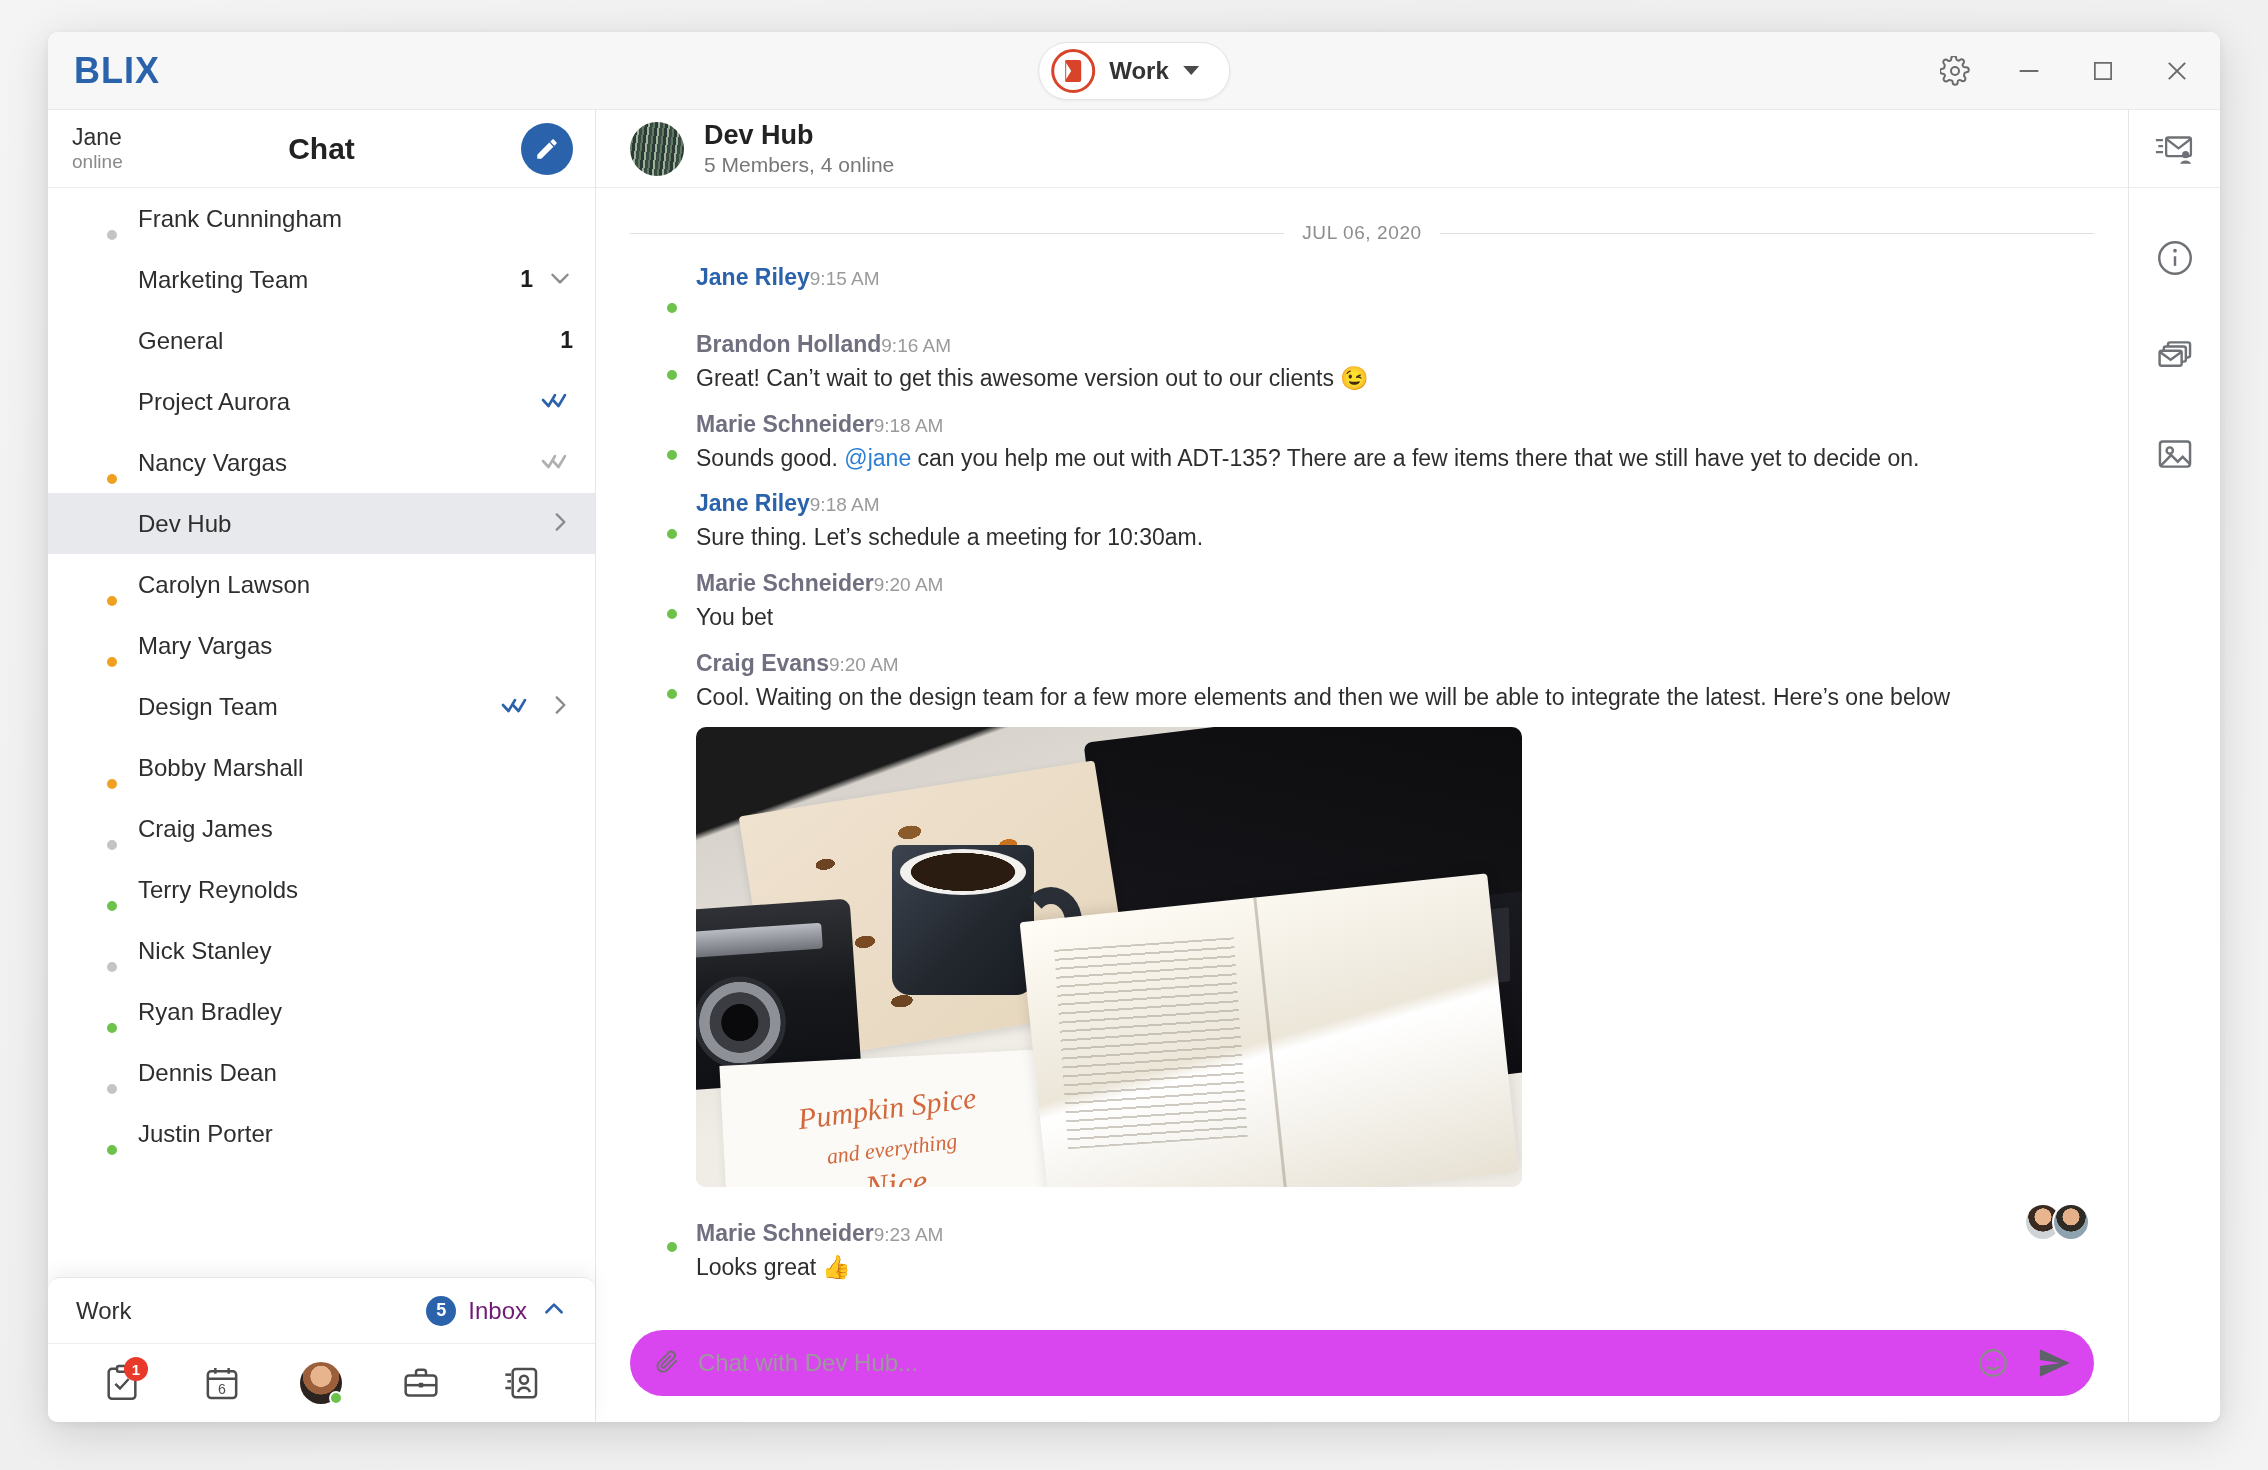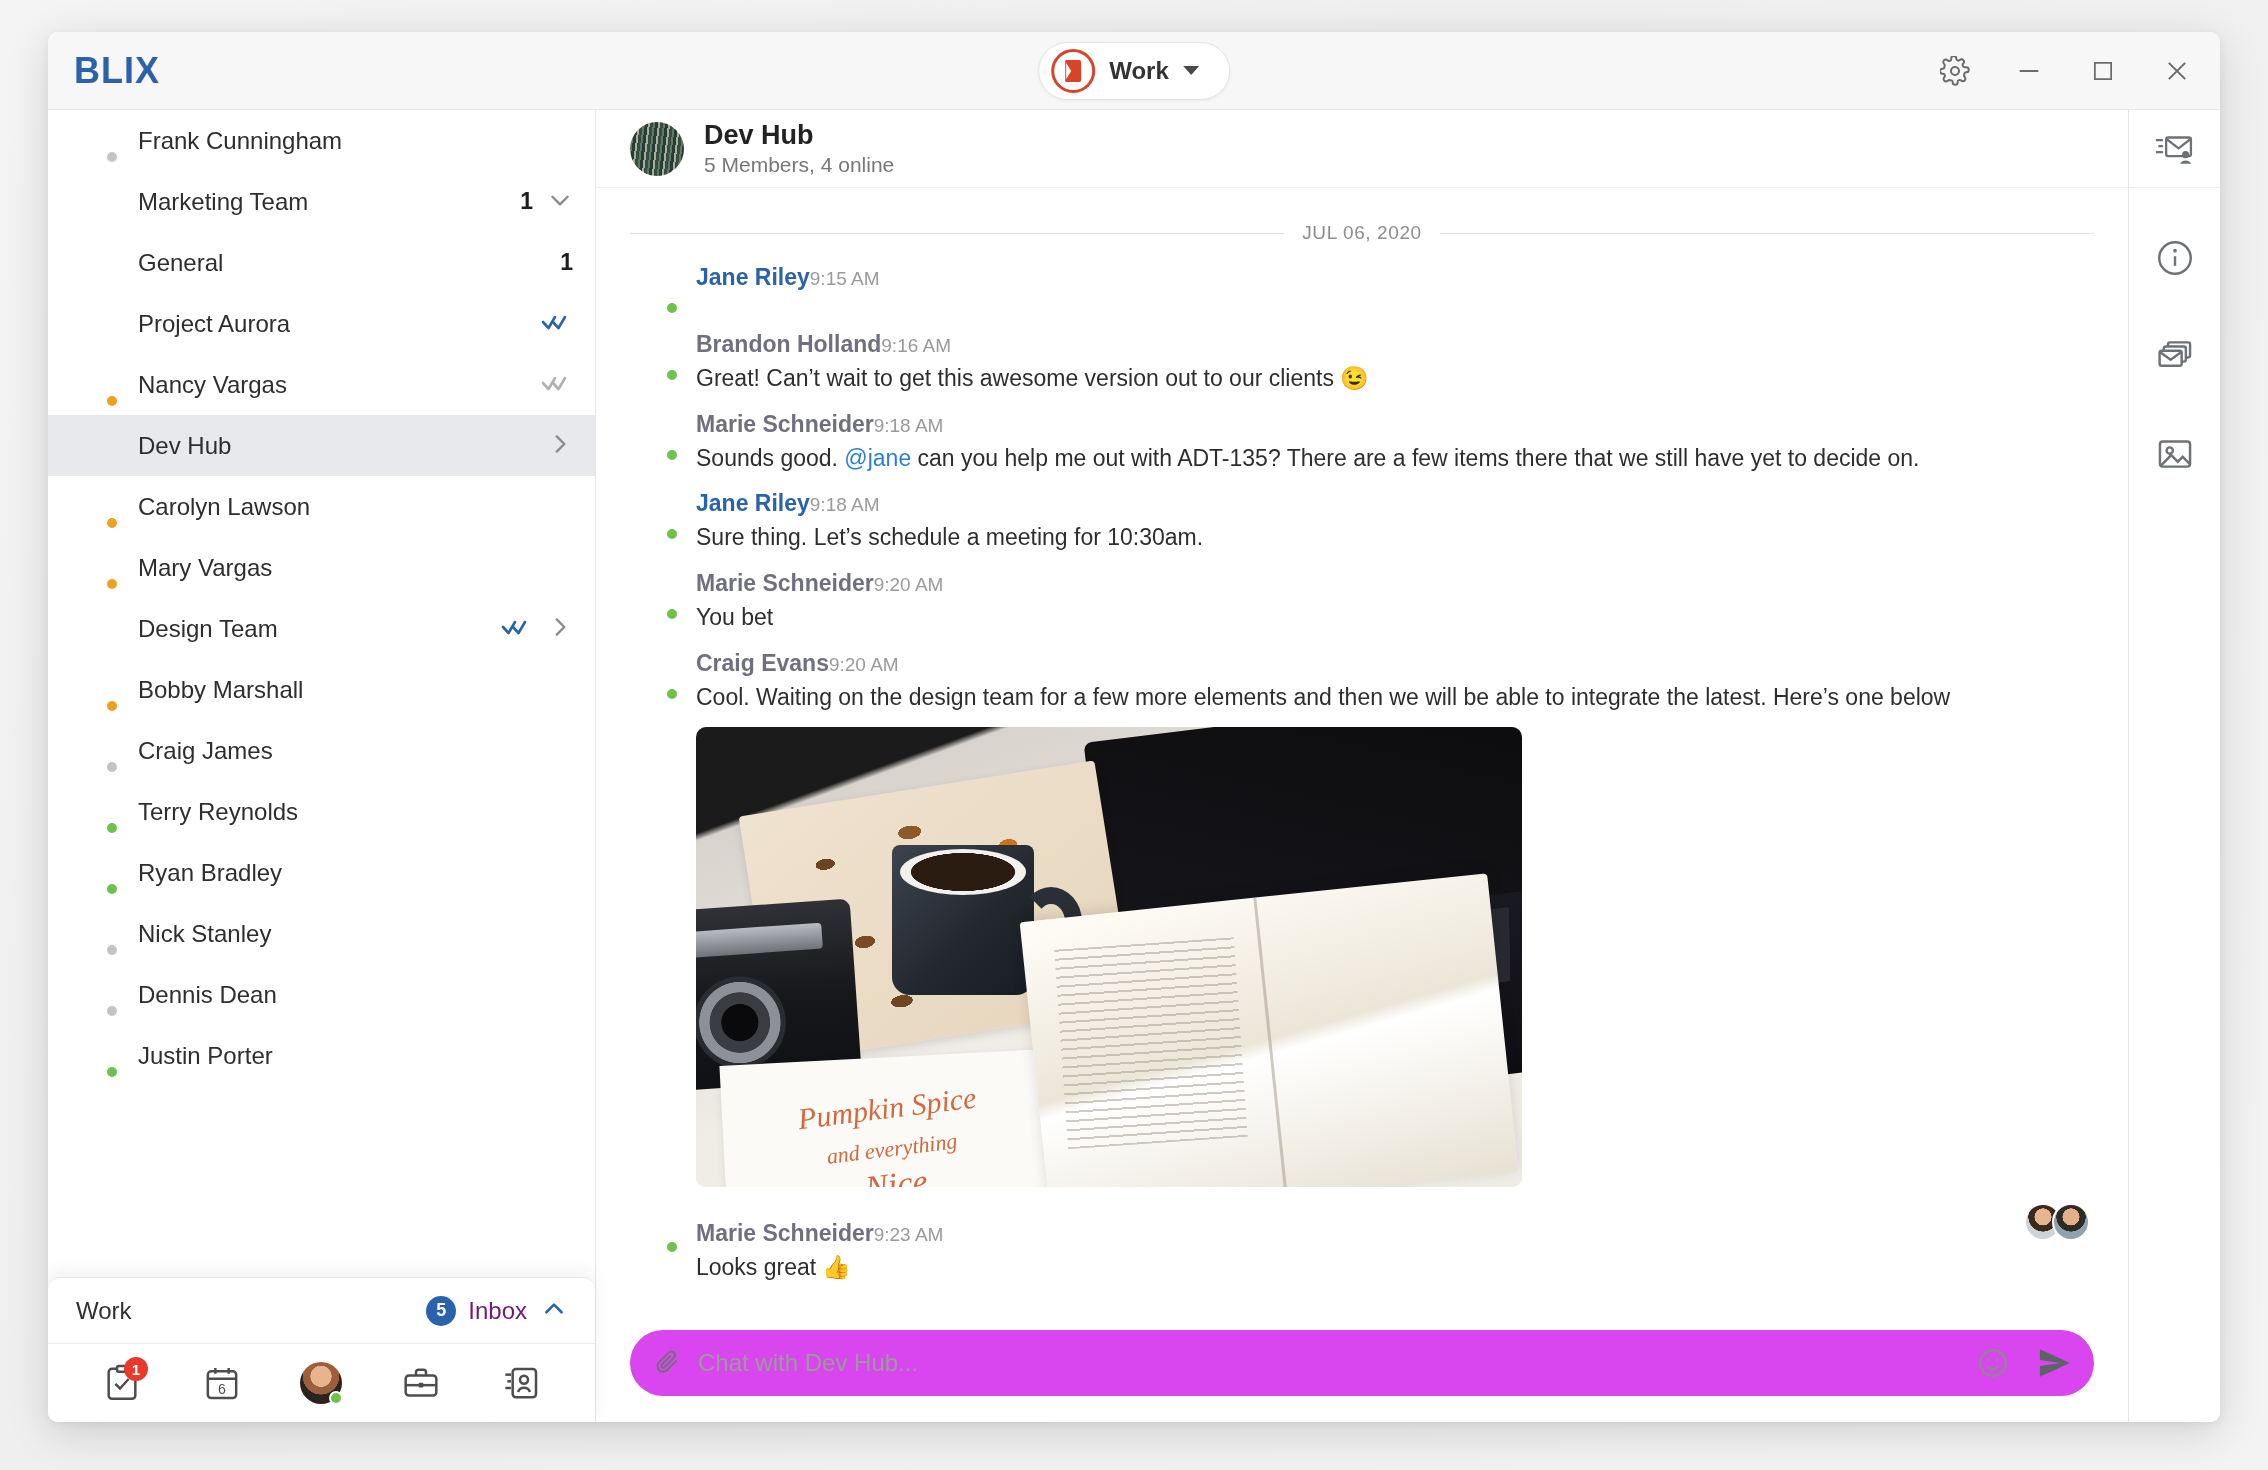--- a/index.html
+++ b/index.html
@@ -448,20 +448,32 @@
             <line x1="19" y1="5" x2="5" y2="19" stroke="#6b6b6b" stroke-width="1.7"></line>
           </svg>
       </span>
     </div>
   </div>
 
   <div class="body-row">
 
     <div class="sidebar">
 
+      <div class="sb-header">
+        <div class="me">
+          <div class="name">Jane</div>
+          <div class="status">online</div>
+        </div>
+        <div class="sb-title">Chat</div>
+        <div class="compose">
+          <svg width="26" height="26" viewBox="0 0 24 24" fill="#fff">
+            <path d="M3 17.2V21h3.8L17.9 9.9l-3.8-3.8L3 17.2zM20.7 7.1c.4-.4.4-1 0-1.4l-2.4-2.4a1 1 0 00-1.4 0l-1.9 1.9 3.8 3.8 1.9-1.9z"></path>
+          </svg>
+        </div>
+      </div>
 
 
       <div class="chat-list" id="chat-list">
           <div class="chat-row">
             <span class="av-wrap"><span class="avatar" style="background:radial-gradient(circle at 50% 34%, #e4b892 0 27%, #4b3a2c 28% 48%, #8e8e8e 49% 100%);"></span><span class="presence p-offline"></span></span>
             <span class="cname">Frank Cunningham</span>
             <span class="right-bits"></span>
           </div>
           <div class="chat-row">
             <span class="av-wrap"><span class="avatar square" style="background:linear-gradient(135deg,#f2c14a 0 30%,#3a8f4a 30% 55%,#cf4b3c 55% 78%,#3f6fb5 78% 100%);"></span></span>
@@ -539,27 +551,27 @@
             <span class="av-wrap"><span class="avatar" style="background:radial-gradient(circle at 50% 33%, #c08a5e 0 26%, #3a2a1e 27% 48%, #d8d8d8 49% 100%);"></span><span class="presence p-offline"></span></span>
             <span class="cname">Craig James</span>
             <span class="right-bits"></span>
           </div>
           <div class="chat-row">
             <span class="av-wrap"><span class="avatar" style="background:radial-gradient(circle at 50% 34%, #e0a87e 0 26%, #3a2318 27% 48%, #b4492a 49% 100%);"></span><span class="presence p-online"></span></span>
             <span class="cname">Terry Reynolds</span>
             <span class="right-bits"></span>
           </div>
           <div class="chat-row">
+            <span class="av-wrap"><span class="avatar" style="background:radial-gradient(circle at 50% 34%, #ddb293 0 26%, #4a3a30 27% 48%, #cfcfcf 49% 100%);"></span><span class="presence p-offline"></span></span>
+            <span class="cname">Nick Stanley</span>
+            <span class="right-bits"></span>
+          </div>
+          <div class="chat-row">
             <span class="av-wrap"><span class="avatar" style="background:radial-gradient(circle at 50% 33%, #edc39c 0 26%, #6b4a30 27% 48%, #22262b 49% 100%);"></span><span class="presence p-online"></span></span>
             <span class="cname">Ryan Bradley</span>
-            <span class="right-bits"></span>
-          </div>
-          <div class="chat-row">
-            <span class="av-wrap"><span class="avatar" style="background:radial-gradient(circle at 50% 34%, #ddb293 0 26%, #4a3a30 27% 48%, #cfcfcf 49% 100%);"></span><span class="presence p-offline"></span></span>
-            <span class="cname">Nick Stanley</span>
             <span class="right-bits"></span>
           </div>
           <div class="chat-row">
             <span class="av-wrap"><span class="avatar" style="background:radial-gradient(circle at 50% 35%, #6b4a33 0 26%, #2a1b12 27% 50%, #0e0c0a 51% 100%);"></span><span class="presence p-offline"></span></span>
             <span class="cname">Dennis Dean</span>
             <span class="right-bits"></span>
           </div>
           <div class="chat-row">
             <span class="av-wrap"><span class="avatar" style="background:radial-gradient(circle at 50% 34%, #e0a47a 0 26%, #7a4a2b 27% 48%, #e8c96a 49% 100%);"></span><span class="presence p-online"></span></span>
             <span class="cname">Justin Porter</span>

